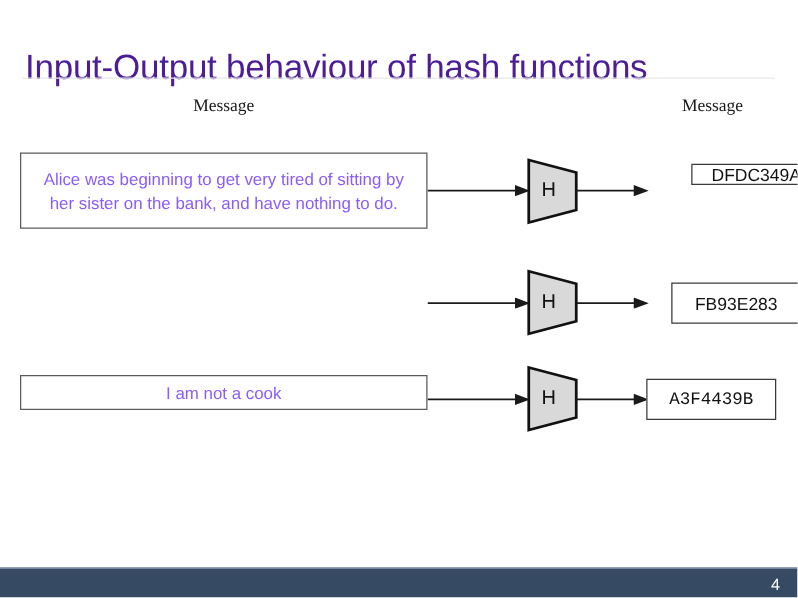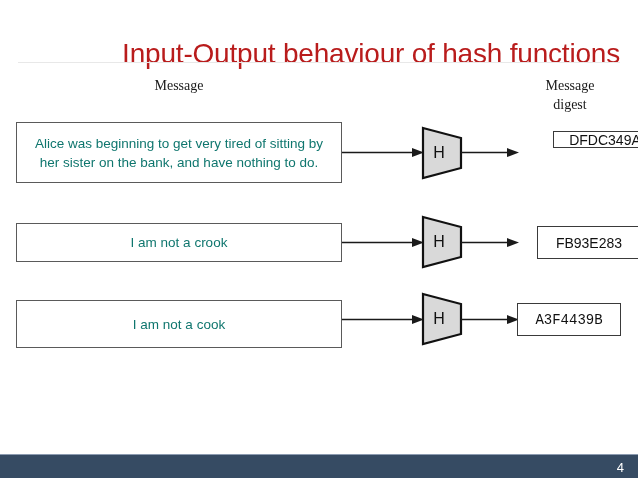--- a/index.html
+++ b/index.html
@@ -21,25 +21,24 @@
   }
 
   
   .slide-title {
     position: absolute;
     left: 20px;
     top: 18px;
     width: 600px;
     font-size: 28px;
     line-height: 34px;
-    color: #b91c1c;
+    color: #4c1d95;
     font-weight: normal;
     letter-spacing: -0.2px;
     white-space: nowrap;
-    text-align: right;
   }
   .title-rule {
     position: absolute;
     left: 18px;
     top: 62px;
     width: 602px;
     height: 1px;
     background: #e8e8e8;
   }
 
@@ -68,26 +67,26 @@
     position: absolute;
     box-sizing: border-box;
     border: 1px solid #5a5a5a;
     background: #ffffff;
     display: flex;
     align-items: center;
     justify-content: center;
     text-align: center;
     font-size: 13.5px;
     line-height: 19px;
-    color: #0f766e;
+    color: #8b5cf6;
     padding: 2px 8px;
   }
   .msg-box-1 { left: 16px;  top: 122px; width: 326px; height: 61px; }
   .msg-box-2 { left: 16px;  top: 223px; width: 326px; height: 39px; }
-  .msg-box-3 { left: 16px;  top: 300px; width: 326px; height: 48px; }
+  .msg-box-3 { left: 16px;  top: 300px; width: 326px; height: 28px; }
 
   .digest-box {
     position: absolute;
     box-sizing: border-box;
     border: 1px solid #3a3a3a;
     background: #ffffff;
     display: flex;
     align-items: center;
     justify-content: center;
     font-size: 14px;
@@ -157,21 +156,20 @@
 <body>
 
 <div class="slide">
 
   <h1 class="slide-title">Input-Output behaviour of hash functions</h1>
   <div class="title-rule"></div>
 
   <div class="col-header col-header-message">Message</div>
   <div class="col-header col-header-digest">
     <div>Message</div>
-    <div>digest</div>
   </div>
 
   <div class="msg-box msg-box-1">Alice was beginning to get very tired of sitting by her sister on the bank, and have nothing to do.</div>
 
   <div class="arrow arrow-in-1">
     <svg width="82" height="9" viewBox="0 0 82 9">
       <line x1="0" y1="4.5" x2="72" y2="4.5" stroke="#1a1a1a" stroke-width="1.4"></line>
       <polygon points="70,0 82,4.5 70,9" fill="#1a1a1a"></polygon>
     </svg>
   </div>
@@ -185,21 +183,20 @@
 
   <div class="arrow arrow-out-1">
     <svg width="58" height="9" viewBox="0 0 58 9">
       <line x1="0" y1="4.5" x2="48" y2="4.5" stroke="#1a1a1a" stroke-width="1.4"></line>
       <polygon points="46,0 58,4.5 46,9" fill="#1a1a1a"></polygon>
     </svg>
   </div>
 
   <div class="digest-box digest-box-1">DFDC349A</div>
 
-  <div class="msg-box msg-box-2">I am not a crook</div>
 
   <div class="arrow arrow-in-2">
     <svg width="82" height="9" viewBox="0 0 82 9">
       <line x1="0" y1="4.5" x2="72" y2="4.5" stroke="#1a1a1a" stroke-width="1.4"></line>
       <polygon points="70,0 82,4.5 70,9" fill="#1a1a1a"></polygon>
     </svg>
   </div>
 
   <div class="hash-shape hash-shape-2">
     <svg width="44" height="54" viewBox="0 0 44 54">

